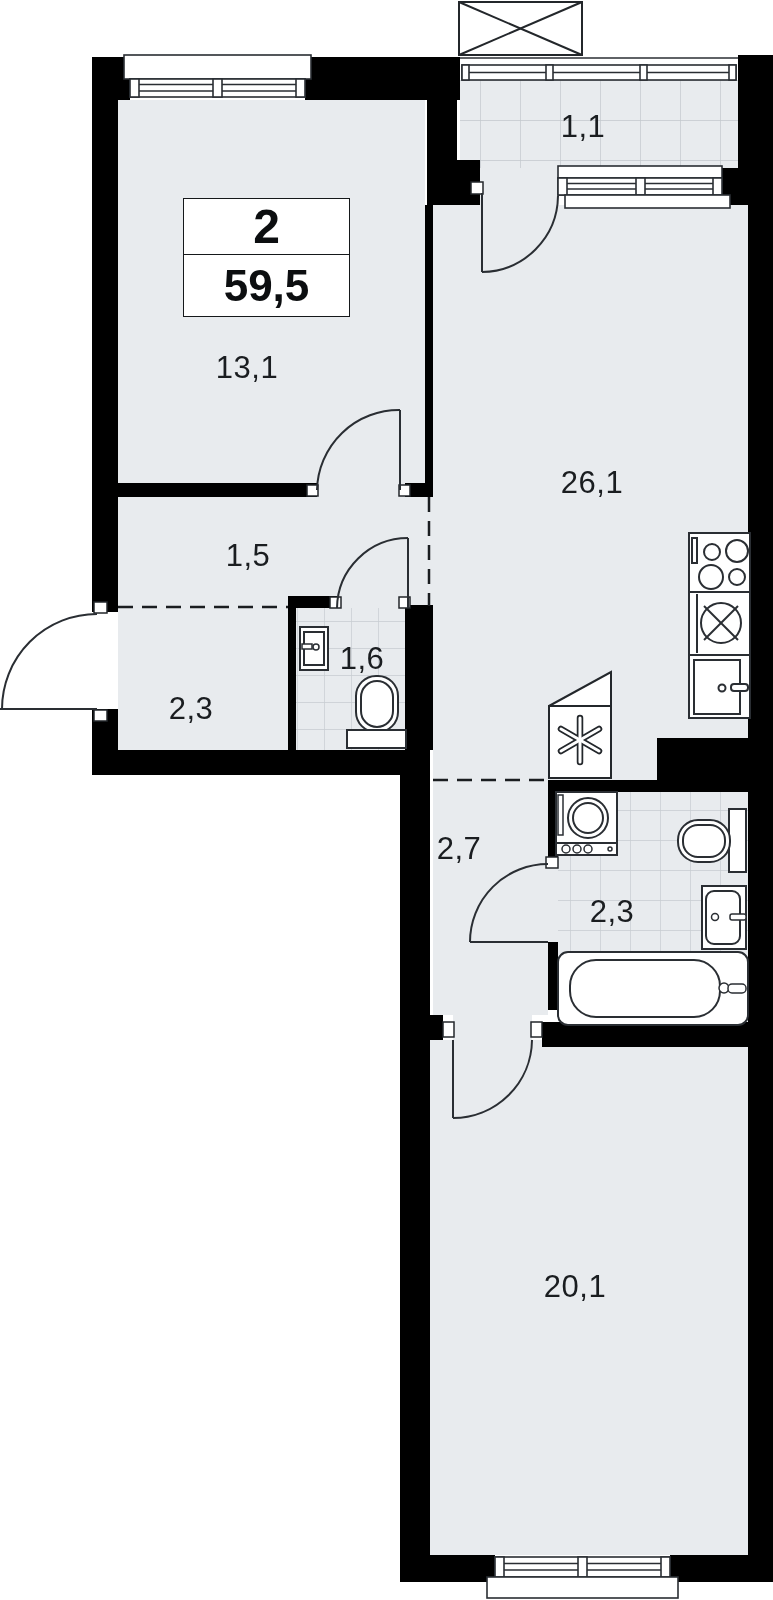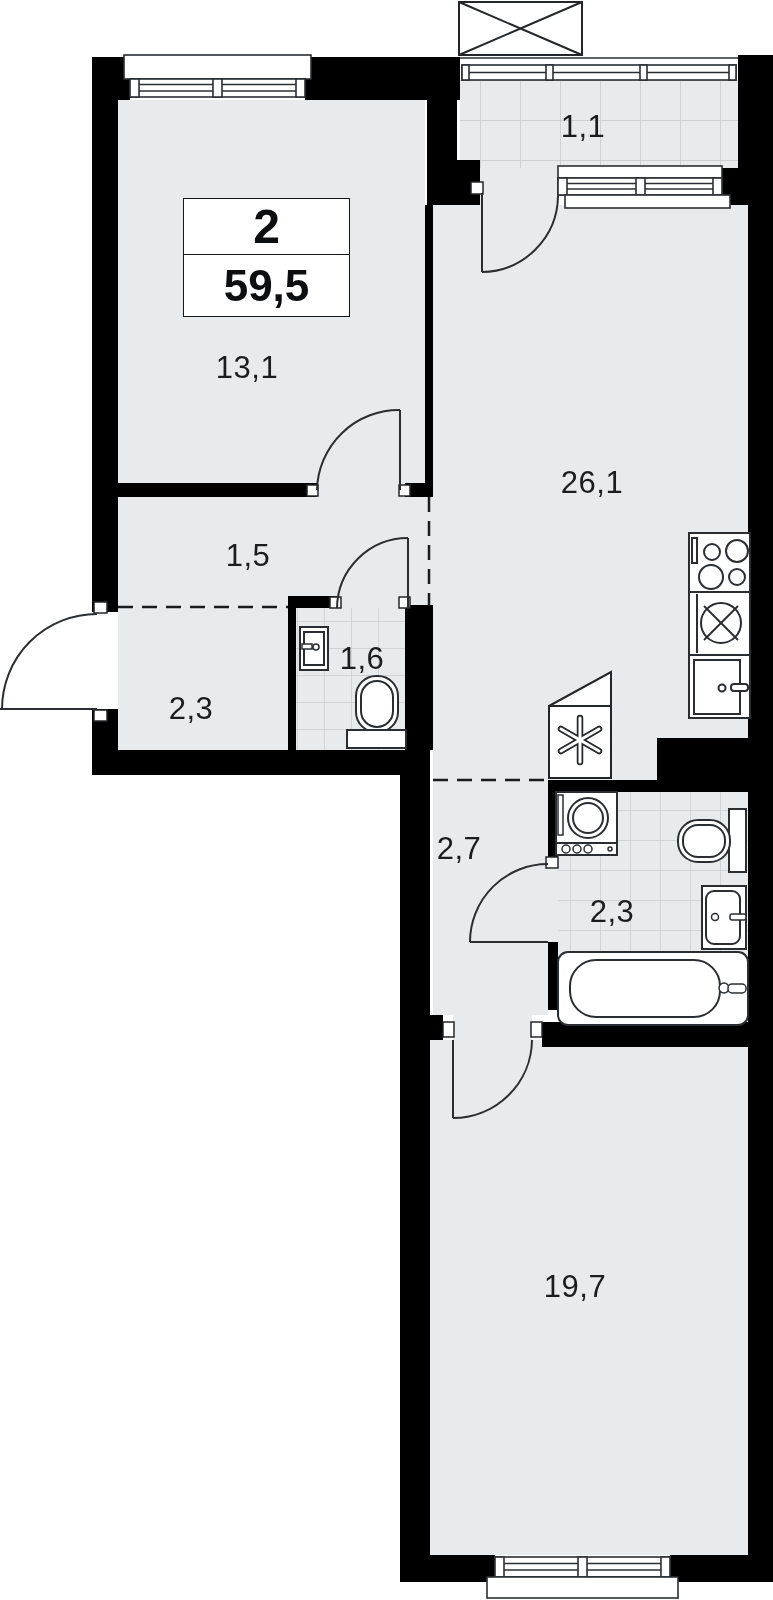--- a/index.html
+++ b/index.html
@@ -262,20 +262,20 @@
   </g>
 </svg>
 
 <div class="room-label" style="left:247px;top:368px">13,1</div>
 <div class="room-label" style="left:248px;top:556px">1,5</div>
 <div class="room-label" style="left:191px;top:709px">2,3</div>
 <div class="room-label" style="left:362px;top:659px">1,6</div>
 <div class="room-label" style="left:592px;top:483px">26,1</div>
 <div class="room-label" style="left:459px;top:849px">2,7</div>
 <div class="room-label" style="left:612px;top:912px">2,3</div>
-<div class="room-label" style="left:575px;top:1287px">19,7</div>
+<div class="room-label" style="left:575px;top:1287px">20,1</div>
 <div class="room-label" style="left:583px;top:127px">1,1</div>
 
 <div class="info-box">
   <div class="info-top">2</div>
   <div class="info-bottom">59,5</div>
 </div>
 </div>
 
 </body></html>

